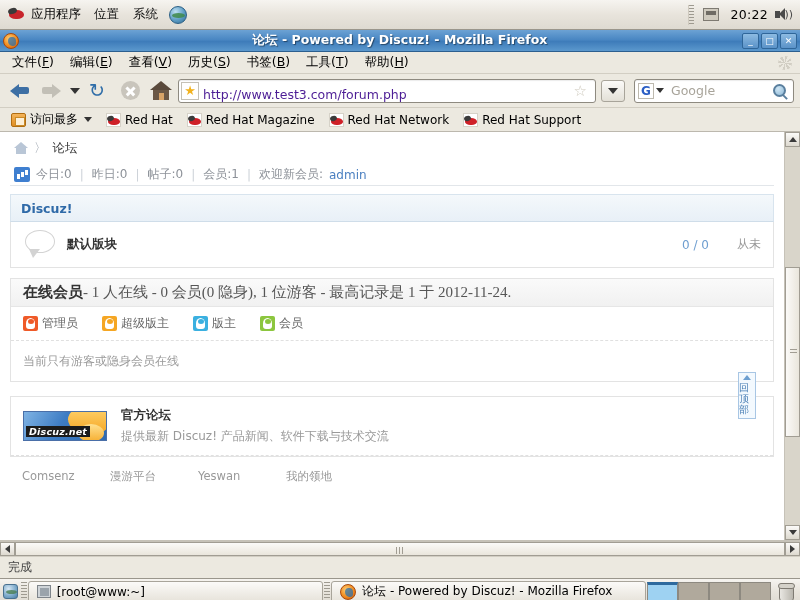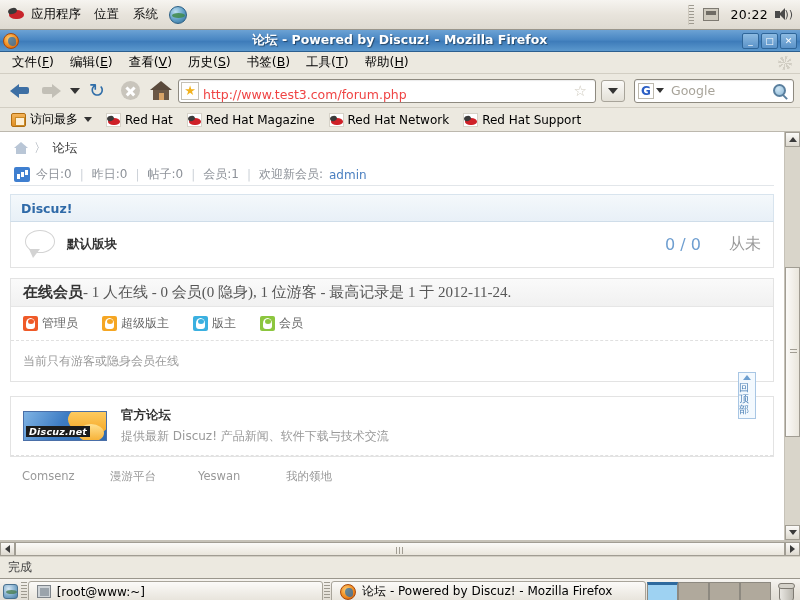--- a/index.html
+++ b/index.html
@@ -165,21 +165,21 @@
     flex:1; height:24px; background:#fff;
     border:1px solid #8e8a80; border-radius:3px;
     display:flex; align-items:center; padding:0 2px 0 2px;
     box-shadow: inset 0 1px 1px rgba(0,0,0,.08);
   }
   .fav-ic {
     width:18px;height:18px;border:1px solid #c5c1b6; background:#fff;
     display:flex;align-items:center;justify-content:center; margin-right:4px;
   }
   .fav-star { color:#f2b21e; font-size:13px; line-height:13px; }
-  .url-text { flex:1; font-size:12.5px; color:#ef4444;margin-top:7px; }
+  .url-text { flex:1; font-size:12.5px; color:#4c1d95;margin-top:7px; }
   .star-ic { color:#cfcabe; font-size:15px; padding:0 6px; }
   .url-drop {
     width:24px;height:22px;margin-left:2px;
     background:linear-gradient(to bottom,#fbfaf8,#e3e0d7);
     border:1px solid #a8a49a;border-radius:3px;
     display:flex;align-items:center;justify-content:center;
   }
   .url-drop::after{content:'';border-left:5px solid transparent;border-right:5px solid transparent;border-top:6px solid #333;}
 
   .searchbar {
@@ -278,21 +278,21 @@
   }
   .bubble{
     position:absolute;left:2px;top:0;width:30px;height:23px;border-radius:50%;
     border:1.5px solid #d3d3d3;background:#fff;
   }
   .bubble-tail{
     position:absolute;left:6px;top:19px;width:0;height:0;
     border-left:4px solid transparent;border-right:7px solid transparent;border-top:9px solid #d3d3d3;
   }
   .forum-name{font-size:12.5px;font-weight:bold;color:#333;}
-  .forum-right{margin-left:auto;display:flex;align-items:center;gap:28px;font-size:16px;color:#999;text-align:center;}
+  .forum-right{margin-left:auto;display:flex;align-items:center;gap:28px;font-size:12px;color:#999;text-align:center;}
   .fr-num-link{color:#6e9ed0;}
 
   .online-box { margin-top:10px; border:1px solid #e3e3e3; background:#fff; }
   .online-head{
     background:linear-gradient(to bottom,#fafafa,#f1f1f1);
     border-bottom:1px solid #e6e6e6;
     height:28px;display:flex;align-items:center;padding:0 12px;
     font-size:15px; color:#555;font-family:Liberation Serif, serif;
   }
   .online-head b{color:#333;}

